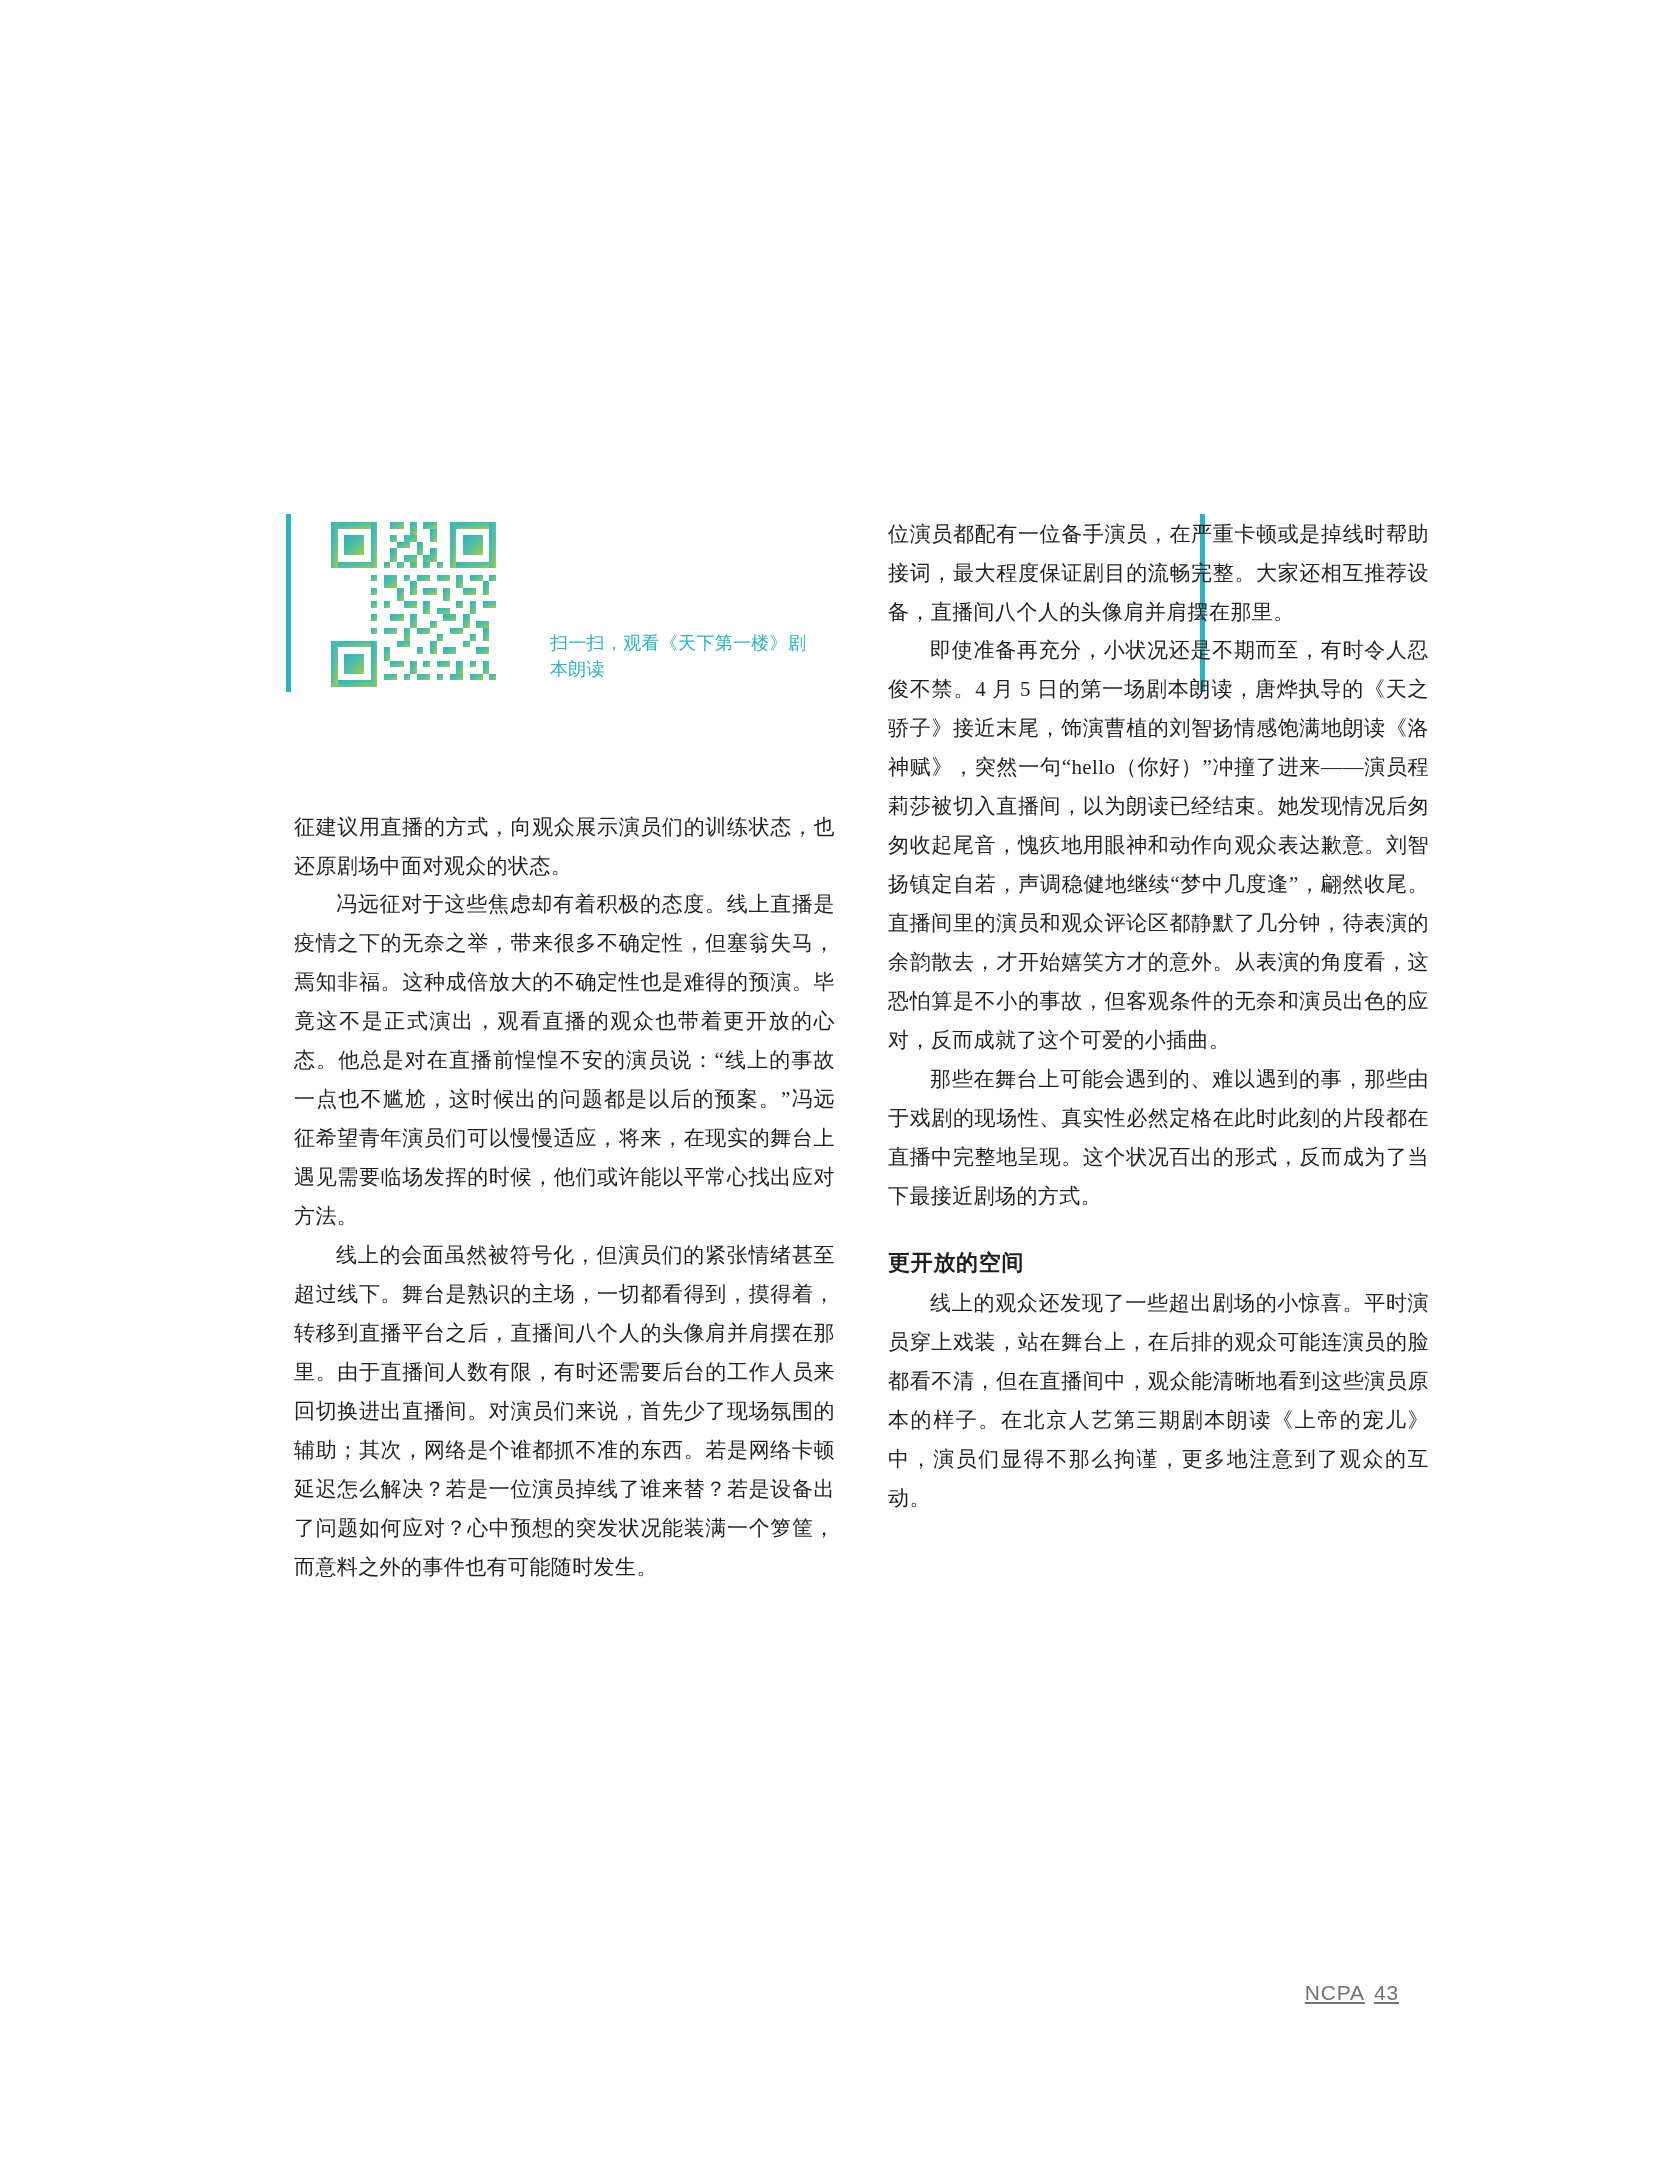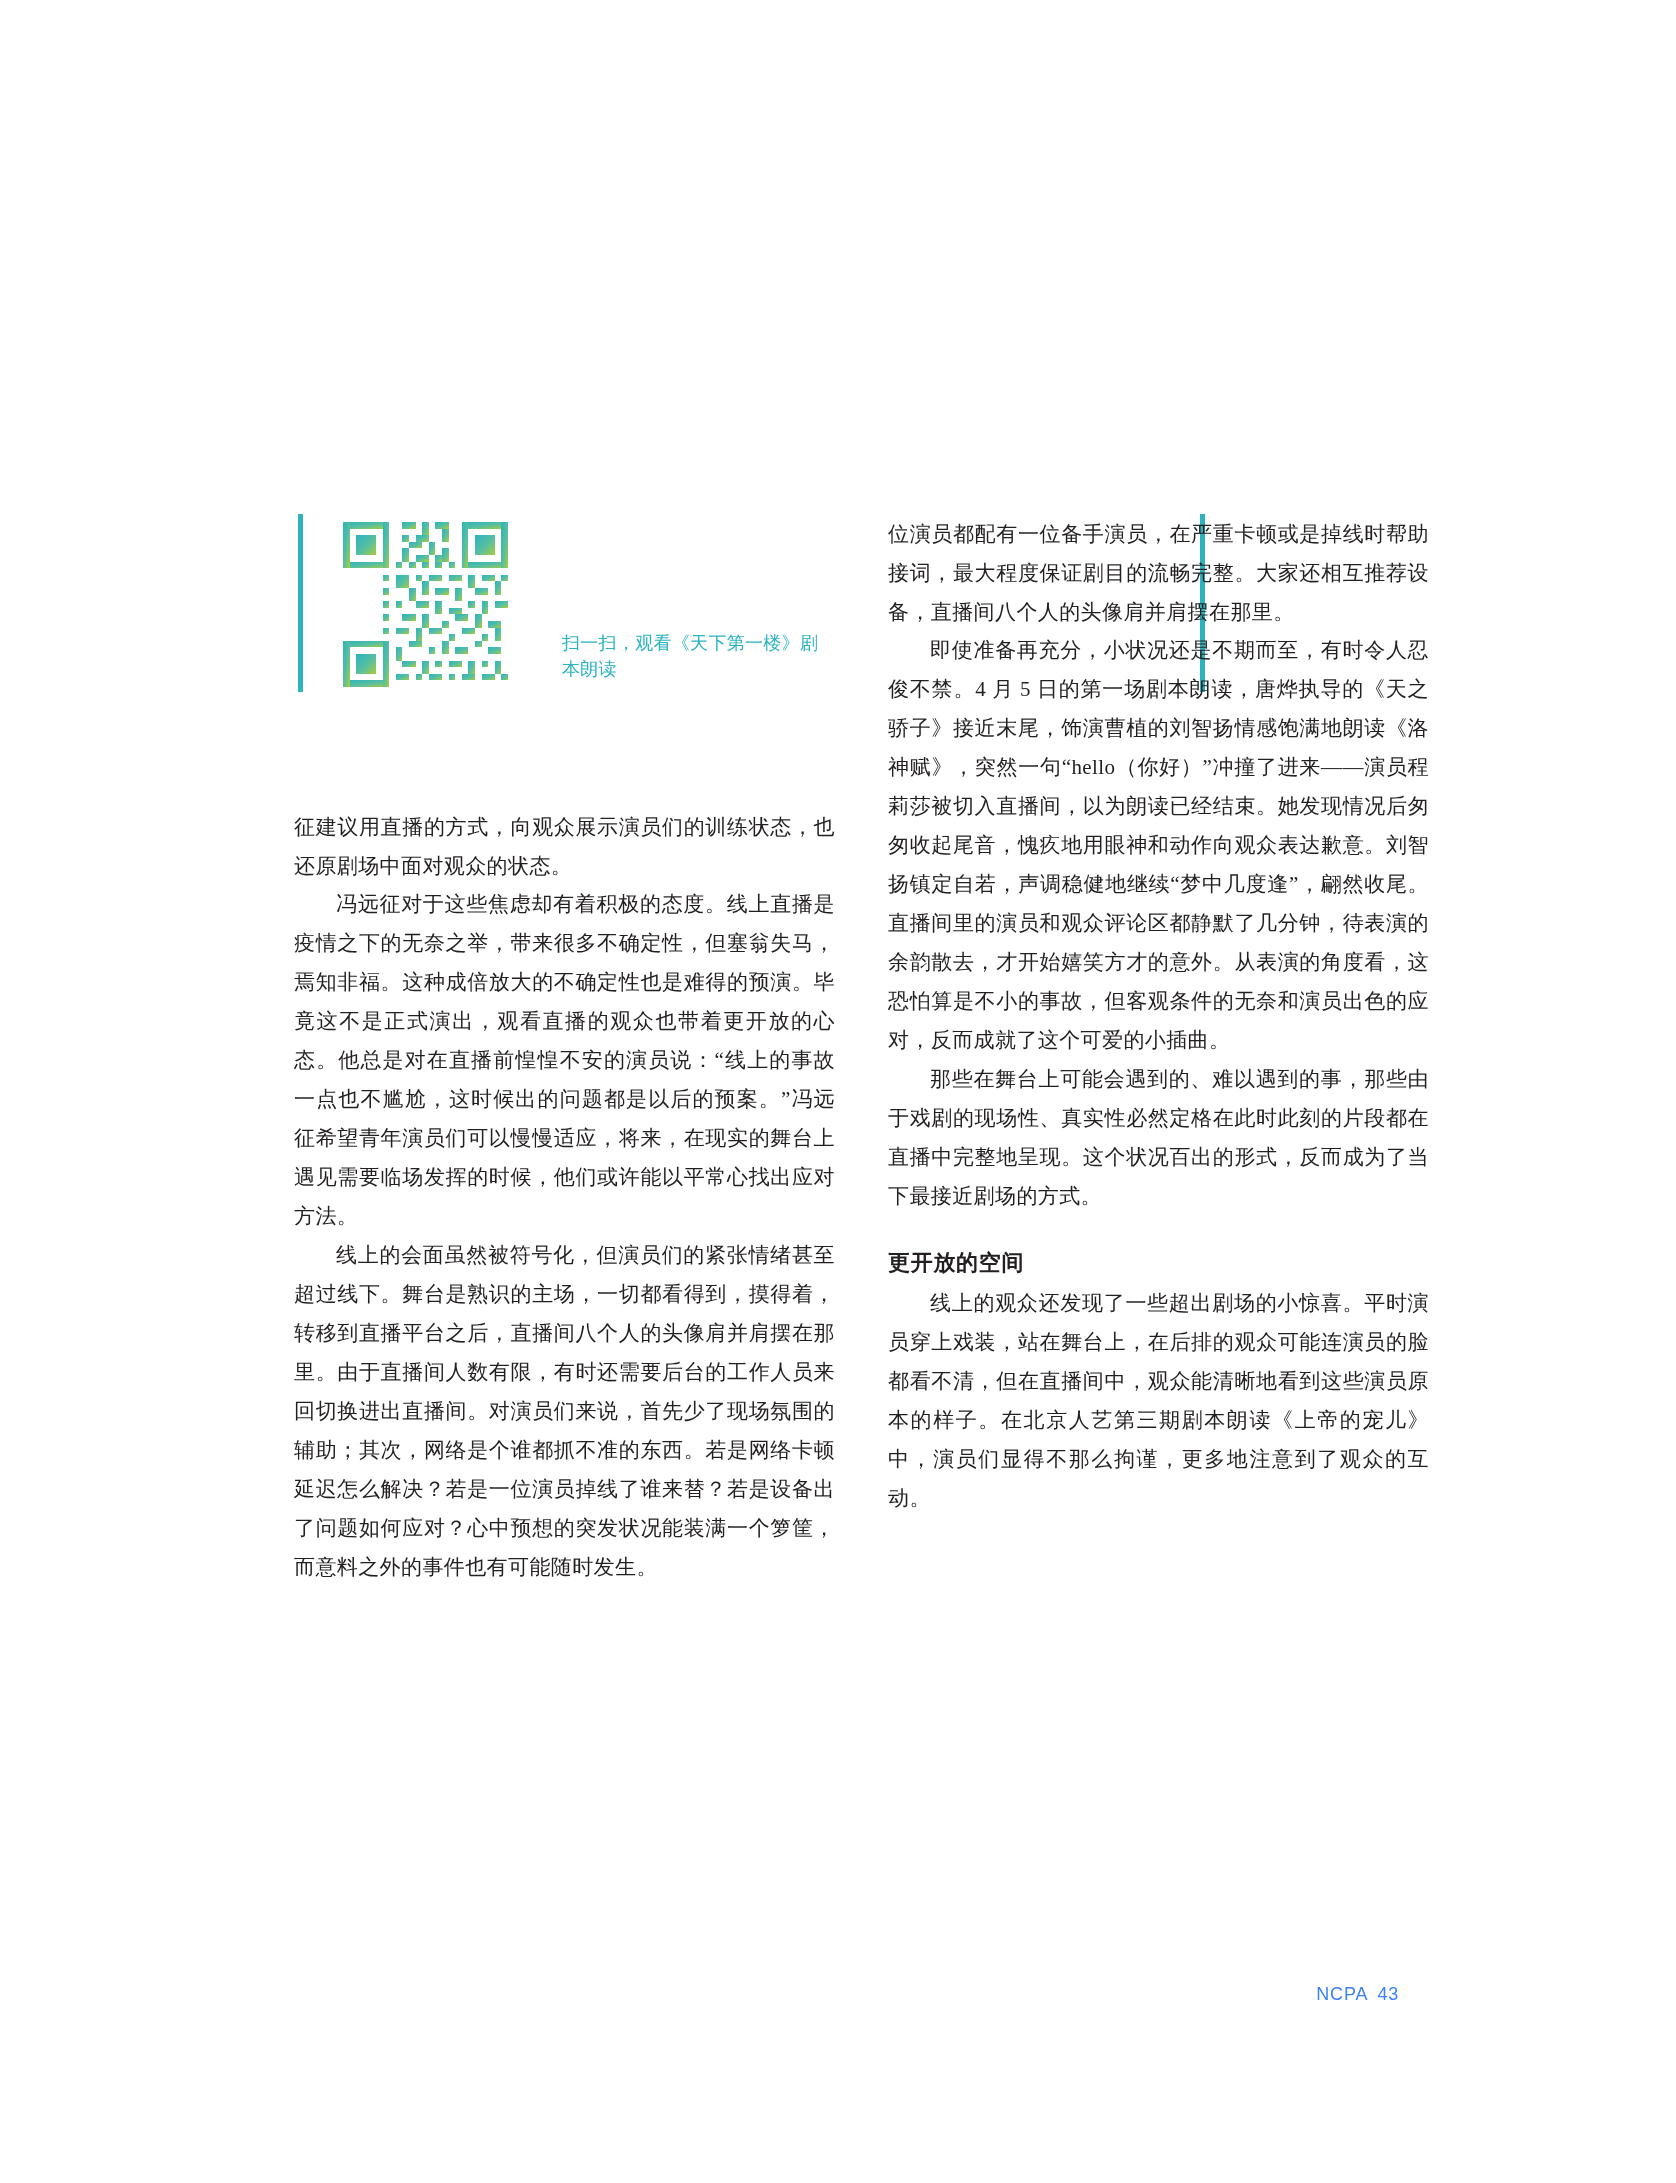--- a/index.html
+++ b/index.html
@@ -16,21 +16,21 @@
     overflow: hidden;
   }
   .page {
     position: absolute;
     inset: 0;
   }
 
   
   .qr-block {
     position: absolute;
-    left: 298px;
+    left: 286px;
     top: 514px;
     width: 541px;
     height: 198px;
   }
   .qr-rule-left {
     position: absolute;
     left: 0;
     top: 0;
     width: 4.6px;
     height: 178px;
@@ -95,23 +95,24 @@
     font-weight: bold;
     line-height: 34px;
     letter-spacing: 0.7px;
   }
 
   
   .folio {
     position: absolute;
     right: 277px;
     bottom: 178px;
-    font-size: 18px;
+    font-size: 21px;
     letter-spacing: 0.8px;
-    color: #3b82f6;
+    color: #737373;
+    text-decoration: underline;
   }
   .folio .num { margin-left: 9.2px; font-weight: normal; }
 </style>
 </head>
 <body>
 
 <div class="page">
 
   <div class="qr-block">
     <div class="qr-rule-left"></div>

